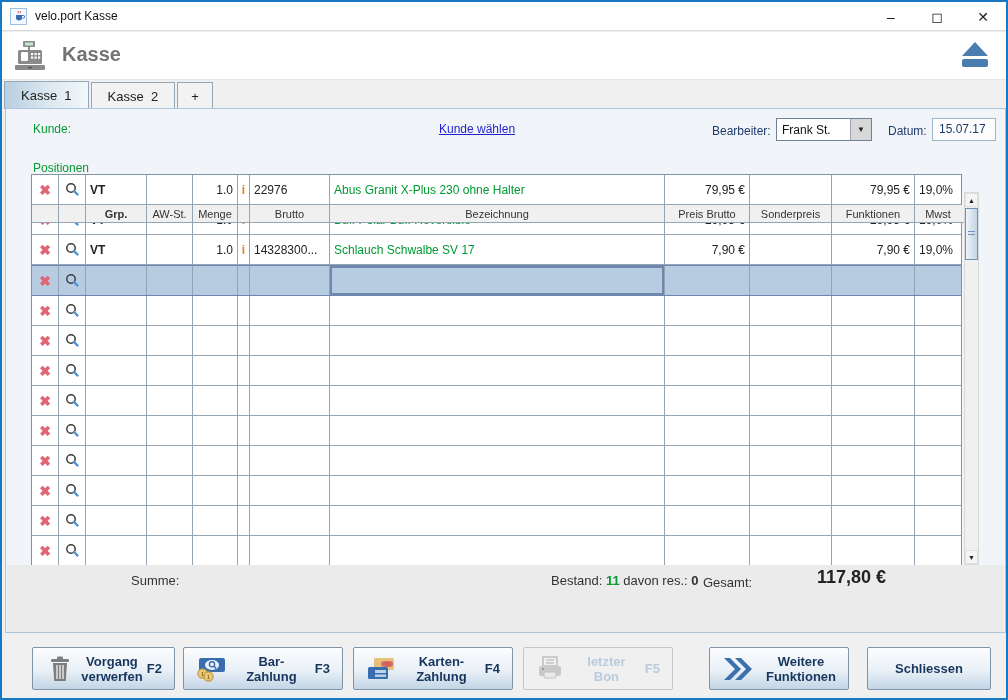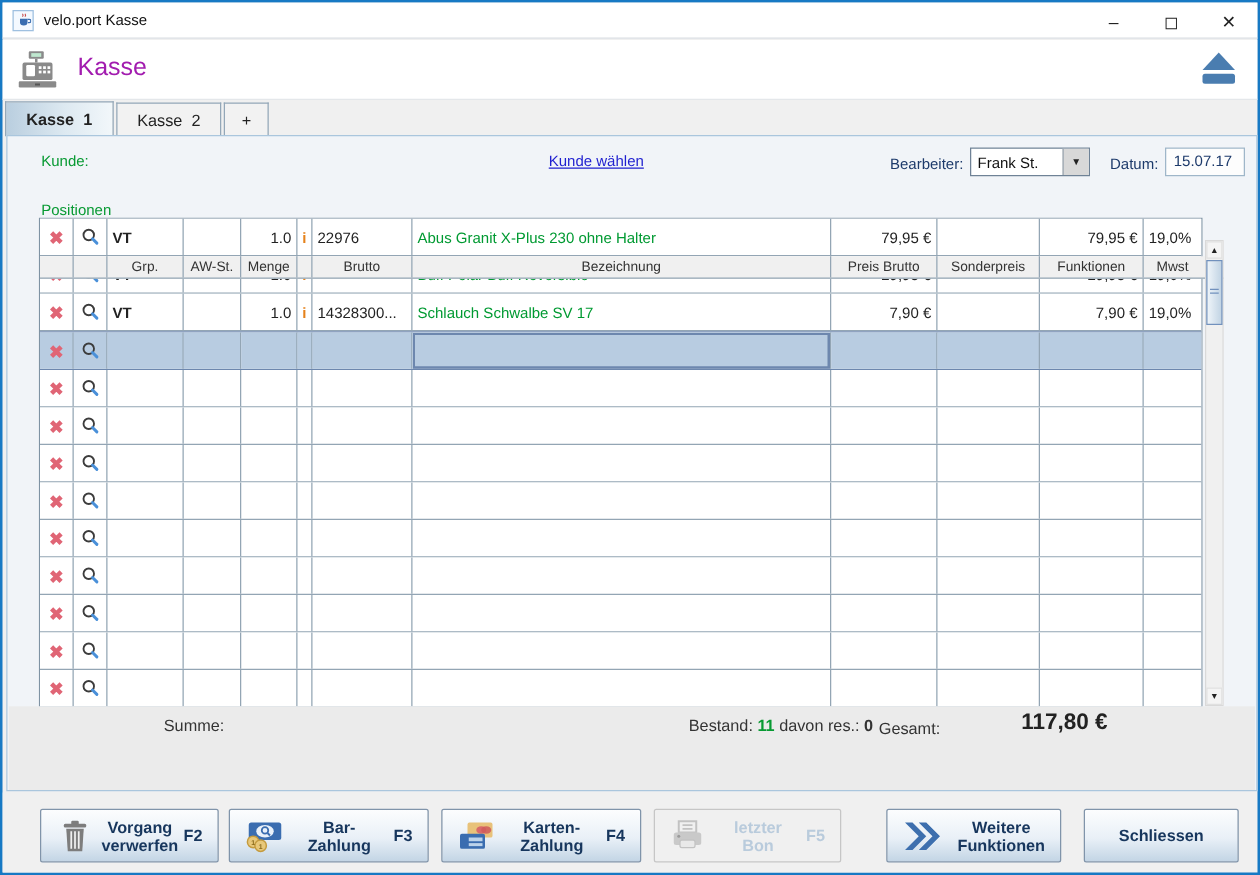--- a/index.html
+++ b/index.html
@@ -14,31 +14,31 @@
                display:flex; align-items:center; justify-content:center; }
   .title-text { margin-left:8px; font-size:12px; color:#111; }
   .win-controls { position:absolute; right:0; top:0; height:29px; display:flex; }
   .win-btn { width:46px; height:29px; display:flex; align-items:center; justify-content:center;
              font-size:14px; color:#222; cursor:default; }
 
   
   .header { position:absolute; left:0; top:30px; width:1004px; height:48px; background:#ffffff;
             border-bottom:1px solid #e4e7ea; }
   .register-icon { position:absolute; left:12px; top:8px; }
-  .page-title { position:absolute; left:60px; top:11px; font-size:20px; font-weight:normal; color:#a21caf; }
+  .page-title { position:absolute; left:60px; top:11px; font-size:20px; font-weight:bold; color:#737373; }
   .eject-btn { position:absolute; right:12px; top:4px; width:38px; height:38px; border:none;
                background:transparent; cursor:pointer; }
 
   
   .tabbar { position:absolute; left:2px; top:79px; height:28px; display:flex; align-items:flex-end; }
   .tab { height:27px; display:flex; align-items:center; justify-content:center; padding:0 16px;
          border:1px solid #93a7b8; border-bottom:none; margin-right:2px; font-size:13px;
          background:#f2f2f2; color:#222; white-space:pre; cursor:pointer; }
   .tab.active { background:linear-gradient(to right,#b9cedf 0%, #dde9f1 55%, #f2f7fa 100%);
-                font-weight:bold; height:28px; }
+                font-weight:normal; height:28px; }
   .tab.plus { padding:0 13px; }
 
   
   .panel { position:absolute; left:3px; top:106px; width:1001px; height:525px;
            background:#f1f4f8; border:1px solid #aac6dd; }
   .summary-strip { position:absolute; left:1px; right:1px; top:456px; bottom:0; background:#ebebeb; }
 
   .lbl-green { color:#089a33; font-size:12px; }
   .lbl-navy  { color:#1d3a6b; font-size:12px; }
   .kunde-label { position:absolute; left:27px; top:13px; }
@@ -180,21 +180,21 @@
     <span class="datum-label lbl-navy">Datum:</span>
     <div class="datum-field">15.07.17</div>
 
     <span class="positionen-label lbl-green">Positionen</span>
 
     <div class="table-wrap">
       <div class="grid" id="grid">
           <div class="grid-row header">
             <div class="grid-cell" style="width: 27px; flex: 0 0 27px;"></div>
             <div class="grid-cell" style="width: 27px; flex: 0 0 27px;"></div>
-            <div class="grid-cell" style="width: 61px; flex: 0 0 61px;">Grp.</div>
+            <div class="grid-cell" style="width: 61px; flex: 0 0 61px; font-weight: bold;">Grp.</div>
             <div class="grid-cell" style="width: 46px; flex: 0 0 46px;">AW-St.</div>
             <div class="grid-cell" style="width: 45px; flex: 0 0 45px;">Menge</div>
             <div class="grid-cell" style="width: 12px; flex: 0 0 12px;"></div>
             <div class="grid-cell" style="width: 80px; flex: 0 0 80px;">Brutto</div>
             <div class="grid-cell" style="width: 335px; flex: 0 0 335px;">Bezeichnung</div>
             <div class="grid-cell" style="width: 85px; flex: 0 0 85px;">Preis Brutto</div>
             <div class="grid-cell" style="width: 82px; flex: 0 0 82px;">Sonderpreis</div>
             <div class="grid-cell" style="width: 83px; flex: 0 0 83px;">Funktionen</div>
             <div class="grid-cell" style="width: 46px; flex: 0 0 46px;">Mwst</div>
           </div>

